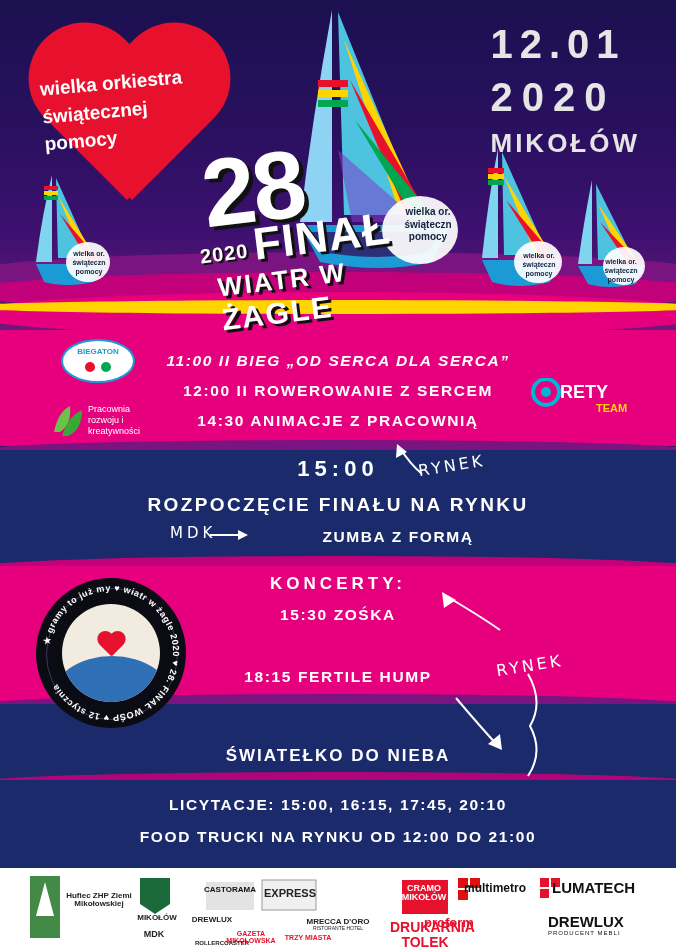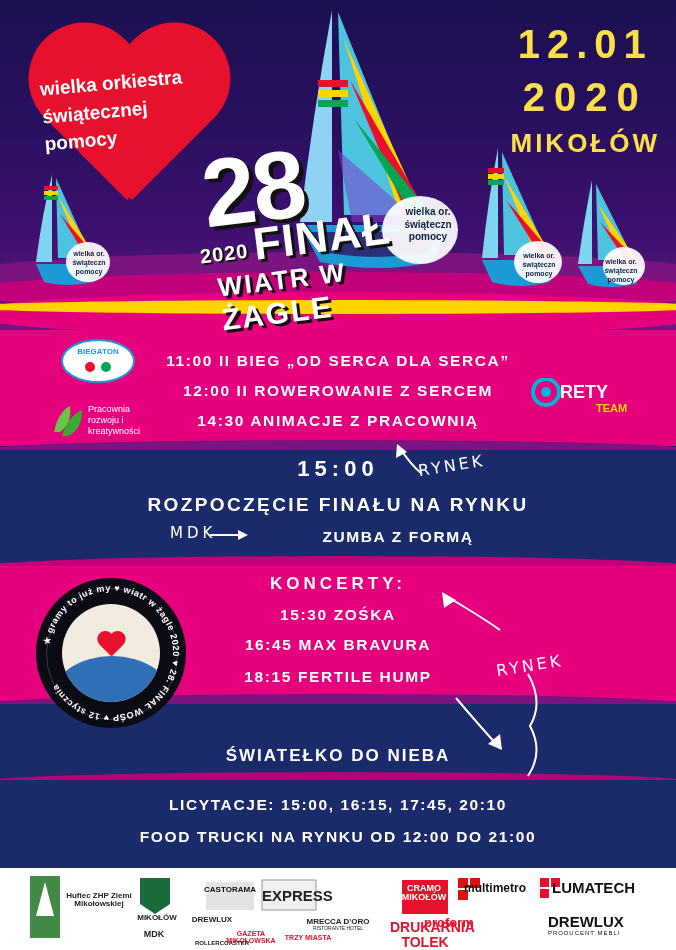--- a/index.html
+++ b/index.html
@@ -75,23 +75,22 @@
     font-weight: bold;
     text-align: left;
     z-index: 3;
     transform: rotate(-5deg);
   }
   .heart-text div { white-space: nowrap; }
 
   
   .date-block {
     position: absolute;
-    right: 16px; top: 22px;
-    text-align: center;
-    color: #fde047;
+    right: 36px; top: 22px;
+    color: #e5e5e5;
     z-index: 6;
   }
   .date-line1 {
     font-size: 40px;
     font-weight: bold;
     letter-spacing: 7px;
   }
   .date-line2 {
     font-size: 40px;
     font-weight: bold;
@@ -399,21 +398,21 @@
   <div class="band band-pink" style="top:330px;height:116px;"></div>
   <div class="band" style="top:440px;height:20px;background:#7a1480;border-radius:50%;left:-20px;width:716px;"></div>
   <div class="band band-navy" style="top:450px;height:118px;"></div>
   <div class="band" style="top:556px;height:22px;background:#c2007a;border-radius:50%;left:-20px;width:716px;"></div>
   <div class="band band-pink2" style="top:566px;height:140px;"></div>
   <div class="band" style="top:694px;height:22px;background:#7a1480;border-radius:50%;left:-20px;width:716px;"></div>
   <div class="band band-navy3" style="top:704px;height:164px;"></div>
   <div class="band" style="top:772px;height:20px;background:#c2007a;border-radius:50%;left:-20px;width:716px;opacity:0.9;"></div>
   <div class="band" style="top:780px;height:88px;background:#1b2a6b;"></div>
 
-  <div class="sched-text t-19" style="position:absolute;top:352px;left:0;width:676px;">11:00 II BIEG „OD SERCA DLA SERCA”</div>
+  <div class="sched-text t-19" style="position:absolute;top:352px;left:0;width:676px;font-style:italic;">11:00 II BIEG „OD SERCA DLA SERCA”</div>
   <div class="sched-text t-19" style="position:absolute;top:382px;left:0;width:676px;">12:00 II ROWEROWANIE Z SERCEM</div>
   <div class="sched-text t-19" style="position:absolute;top:412px;left:0;width:676px;">14:30 ANIMACJE Z PRACOWNIĄ</div>
 
   <div class="logo-badge" style="left:56px;top:338px;width:80px;height:46px;text-align:right;">
     <svg width="76" height="46">
       <ellipse cx="38" cy="23" rx="36" ry="21" fill="#ffffff" stroke="#1b9ad6" stroke-width="2"></ellipse>
       <text x="38" y="16" font-size="8" fill="#1b9ad6" font-weight="bold" text-anchor="middle" font-family="Liberation Sans, sans-serif">BIEGATON</text>
       <circle cx="30" cy="29" r="5" fill="#e8112d"></circle>
       <circle cx="46" cy="29" r="5" fill="#00a651"></circle>
     </svg>
@@ -449,21 +448,20 @@
   </svg>
 
   <div class="handwrite" style="left:418px;top:456px;">RYNEK</div>
   <svg class="arrow" style="left:392px;top:444px;" width="36" height="34">
     <path d="M30 30 Q18 20 8 4" stroke="#ffffff" stroke-width="2" fill="none"></path>
     <polygon points="5,0 4,14 15,8" fill="#ffffff"></polygon>
   </svg>
 
   <div class="sched-text t-20" style="position:absolute;top:574px;left:0;width:676px;letter-spacing:4px;">KONCERTY:</div>
   <div class="sched-text t-19" style="position:absolute;top:606px;left:0;width:676px;">15:30 ZOŚKA</div>
-  <div class="sched-text t-19" style="position:absolute;top:636px;left:0;width:676px;">16:45 MAX BRAVURA</div>
   <div class="sched-text t-19" style="position:absolute;top:668px;left:0;width:676px;">18:15 FERTILE HUMP</div>
 
   <div class="handwrite" style="left:496px;top:656px;">RYNEK</div>
   <svg class="arrow" style="left:440px;top:590px;" width="66" height="44">
     <path d="M60 40 Q40 26 6 6" stroke="#ffffff" stroke-width="2" fill="none"></path>
     <polygon points="2,2 4,18 16,10" fill="#ffffff"></polygon>
   </svg>
   <svg class="arrow" style="left:452px;top:696px;" width="58" height="56">
     <path d="M4 2 Q26 28 46 50" stroke="#ffffff" stroke-width="2" fill="none"></path>
     <polygon points="50,54 48,38 36,48" fill="#ffffff"></polygon>
@@ -519,21 +517,21 @@
     </div>
     <div class="sponsor" style="left:134px;top:62px;width:40px;font-size:9px;">
       <span class="sp-name">MDK</span>
     </div>
     <div class="sponsor" style="left:184px;top:48px;width:56px;font-size:8px;">
       <span class="sp-name">DREWLUX</span>
     </div>
     <div class="sponsor" style="left:198px;top:18px;width:64px;font-size:8px;color:#111;">
       <span class="sp-name">CASTORAMA</span>
     </div>
-    <div class="sponsor" style="left:262px;top:20px;width:56px;font-size:15px;">
+    <div class="sponsor" style="left:262px;top:20px;width:56px;font-size:11px;">
       <span class="sp-name">EXPRESS</span>
     </div>
     <div class="sponsor" style="left:218px;top:62px;width:66px;font-size:7px;color:#e8112d;">
       <span class="sp-name">GAZETA MIKOŁOWSKA</span>
     </div>
     <div class="sponsor" style="left:166px;top:54px;width:60px;font-size:13px;color:#e8112d;margin-top:43px;">
       <span class="sp-name">raster</span>
     </div>
     <div class="sponsor" style="left:182px;top:72px;width:80px;font-size:6px;">
       <span class="sp-name">ROLLERCOASTER</span>

